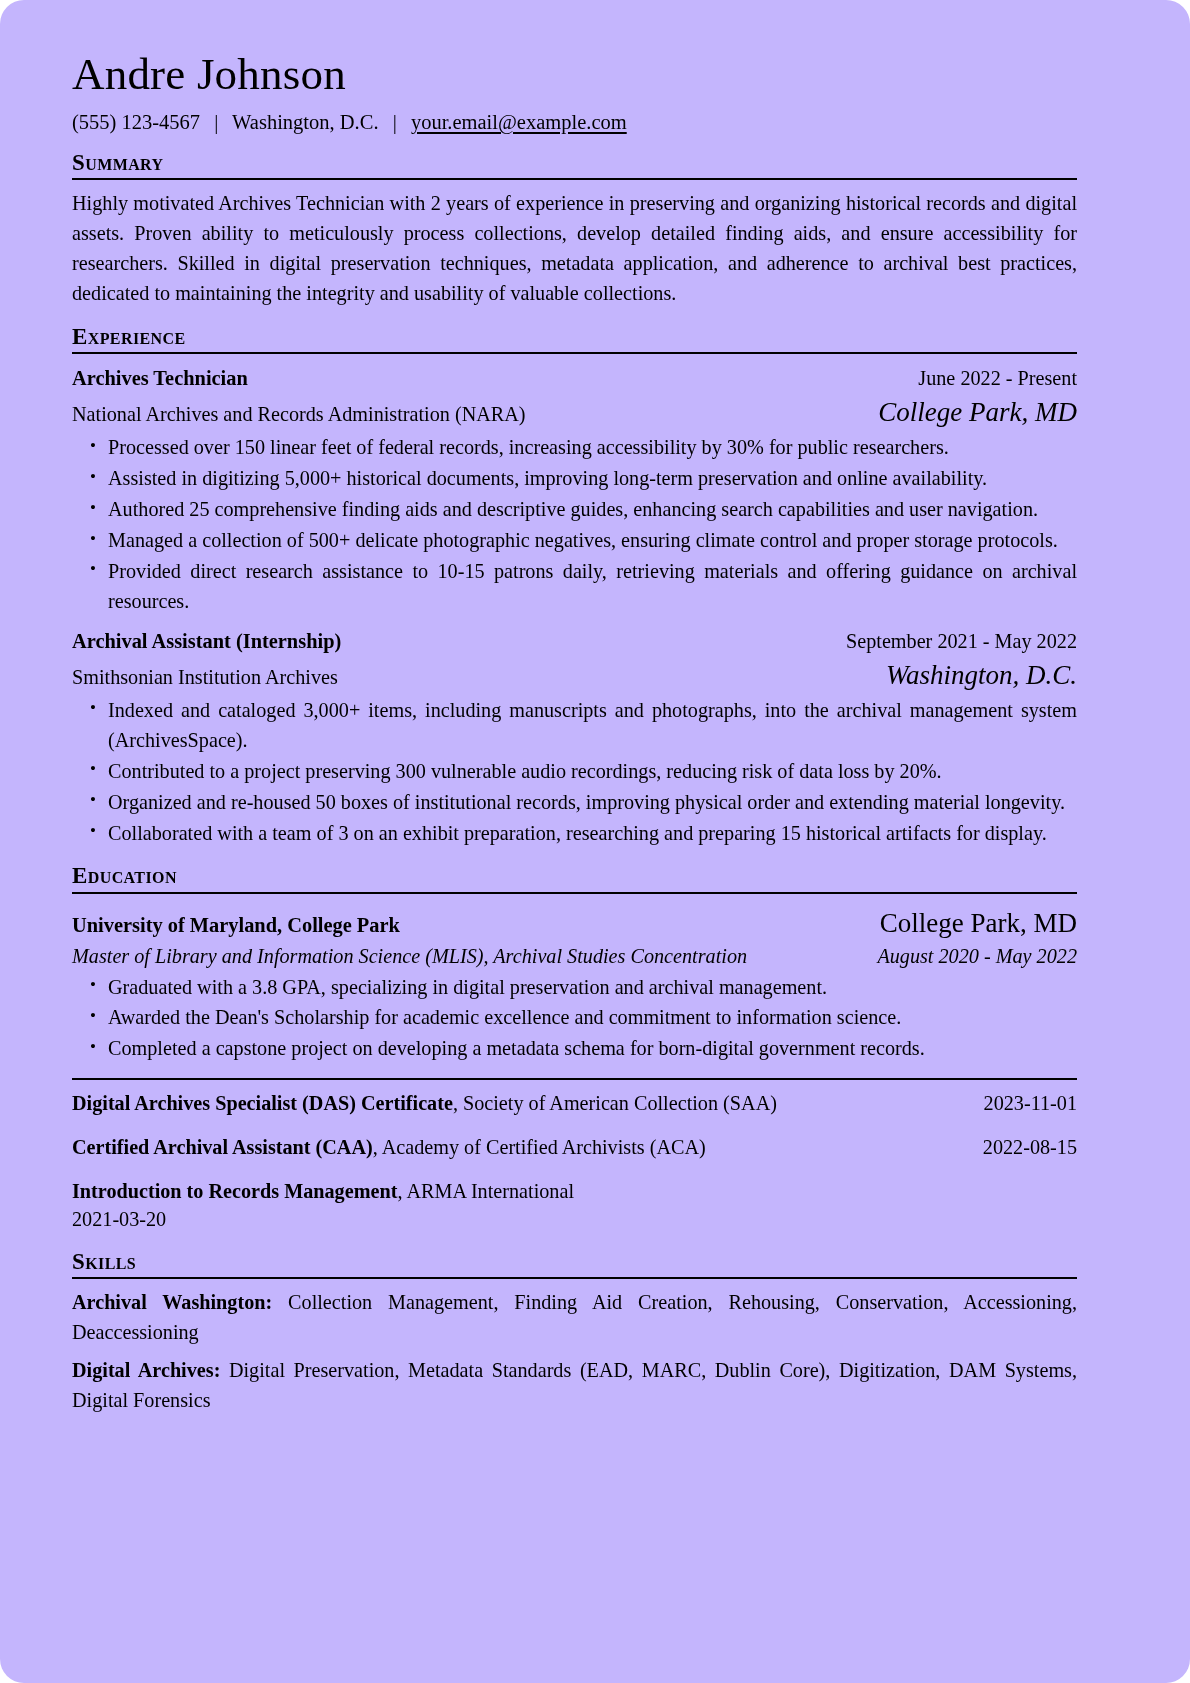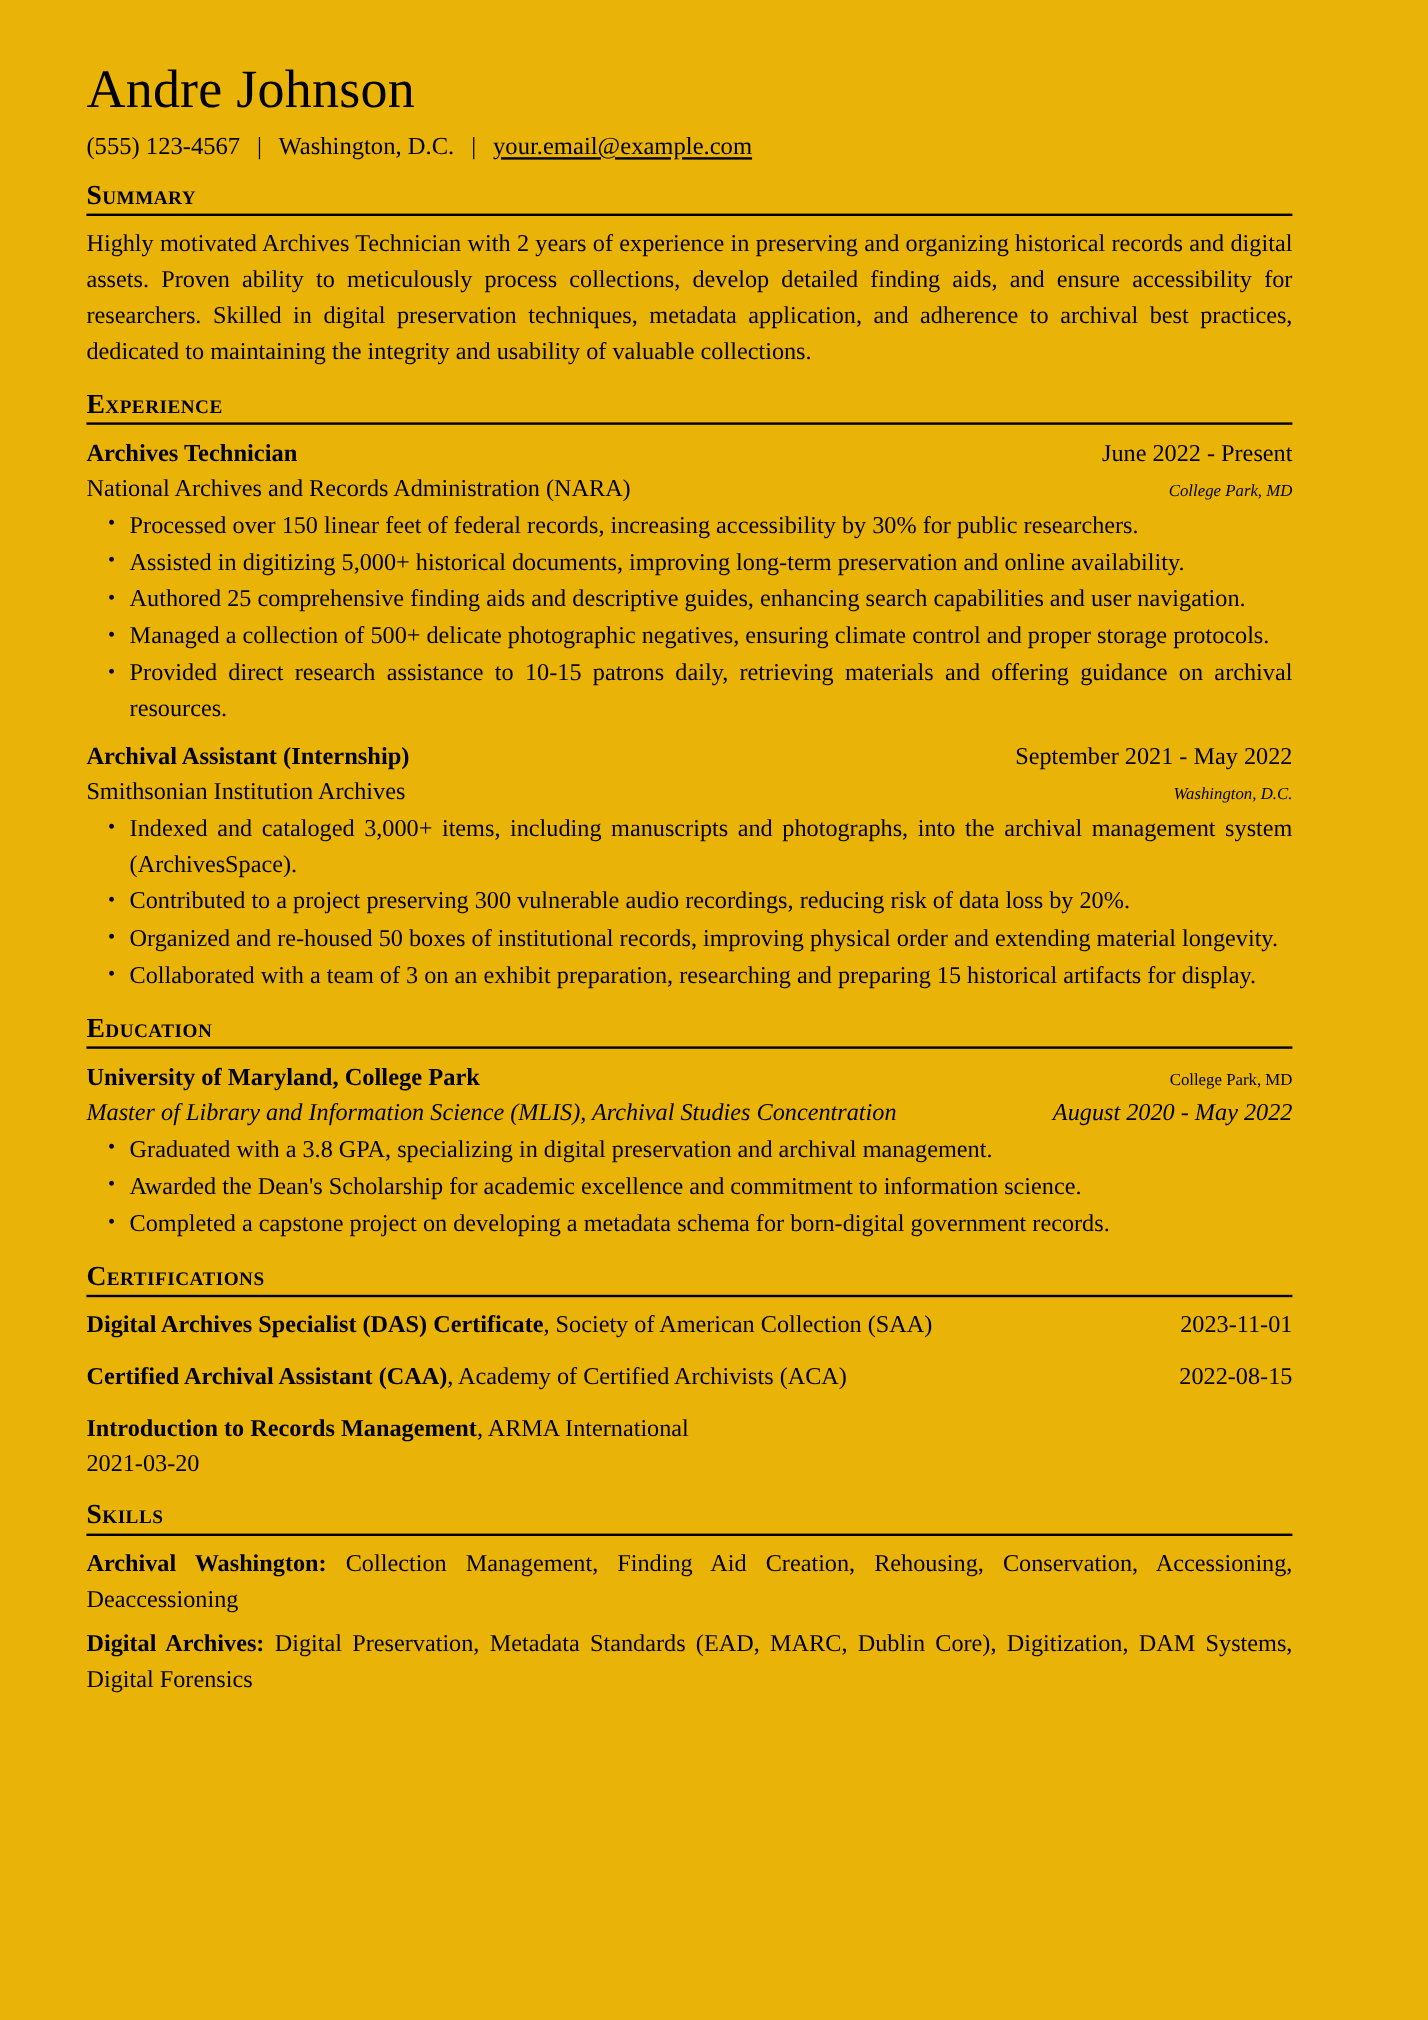--- a/index.html
+++ b/index.html
@@ -8,24 +8,25 @@
     background: #ffffff;
   }
   body {
     font-family: "Liberation Serif", "DejaVu Serif", serif;
     color: #000000;
   }
   .page {
     width: 1190px;
     min-height: 1683px;
     margin: 0 auto;
-    background: #eab308;
+    background: #c4b5fd;
     box-sizing: border-box;
     padding: 44px 72px 40px 72px;
     position: relative;
+    border-radius: 24px;
   }
   .content {
     width: 1005px;
   }
 
   
   .name {
     font-size: 45px;
     font-weight: normal;
     letter-spacing: 0.2px;
@@ -97,21 +98,21 @@
   }
   .entry-date {
     font-size: 20.2px;
     text-align: right;
     white-space: nowrap;
   }
   .entry-org {
     font-size: 20.2px;
   }
   .entry-loc {
-    font-size: 14px;
+    font-size: 27px;
     font-style: italic;
     text-align: left;
     white-space: nowrap;
   }
   .entry-loc.plain {
     font-style: normal;
   }
   .entry-degree {
     font-size: 20.2px;
     font-style: italic;
@@ -274,21 +275,20 @@
         </div>
         <ul class="bullets">
           <li>Graduated with a 3.8 GPA, specializing in digital preservation and archival management.</li>
           <li>Awarded the Dean's Scholarship for academic excellence and commitment to information science.</li>
           <li>Completed a capstone project on developing a metadata schema for born-digital government records.</li>
         </ul>
       </div>
     </div>
 
     <div class="section">
-      <div class="section-title">Certifications</div>
       <div class="rule"></div>
 
       <div class="cert-row">
         <span class="cert-main"><span class="cert-name">Digital Archives Specialist (DAS) Certificate</span><span>, Society of American Collection (SAA)</span></span>
         <span class="cert-date">2023-11-01</span>
       </div>
       <div class="cert-row">
         <span class="cert-main"><span class="cert-name">Certified Archival Assistant (CAA)</span><span>, Academy of Certified Archivists (ACA)</span></span>
         <span class="cert-date">2022-08-15</span>
       </div>

